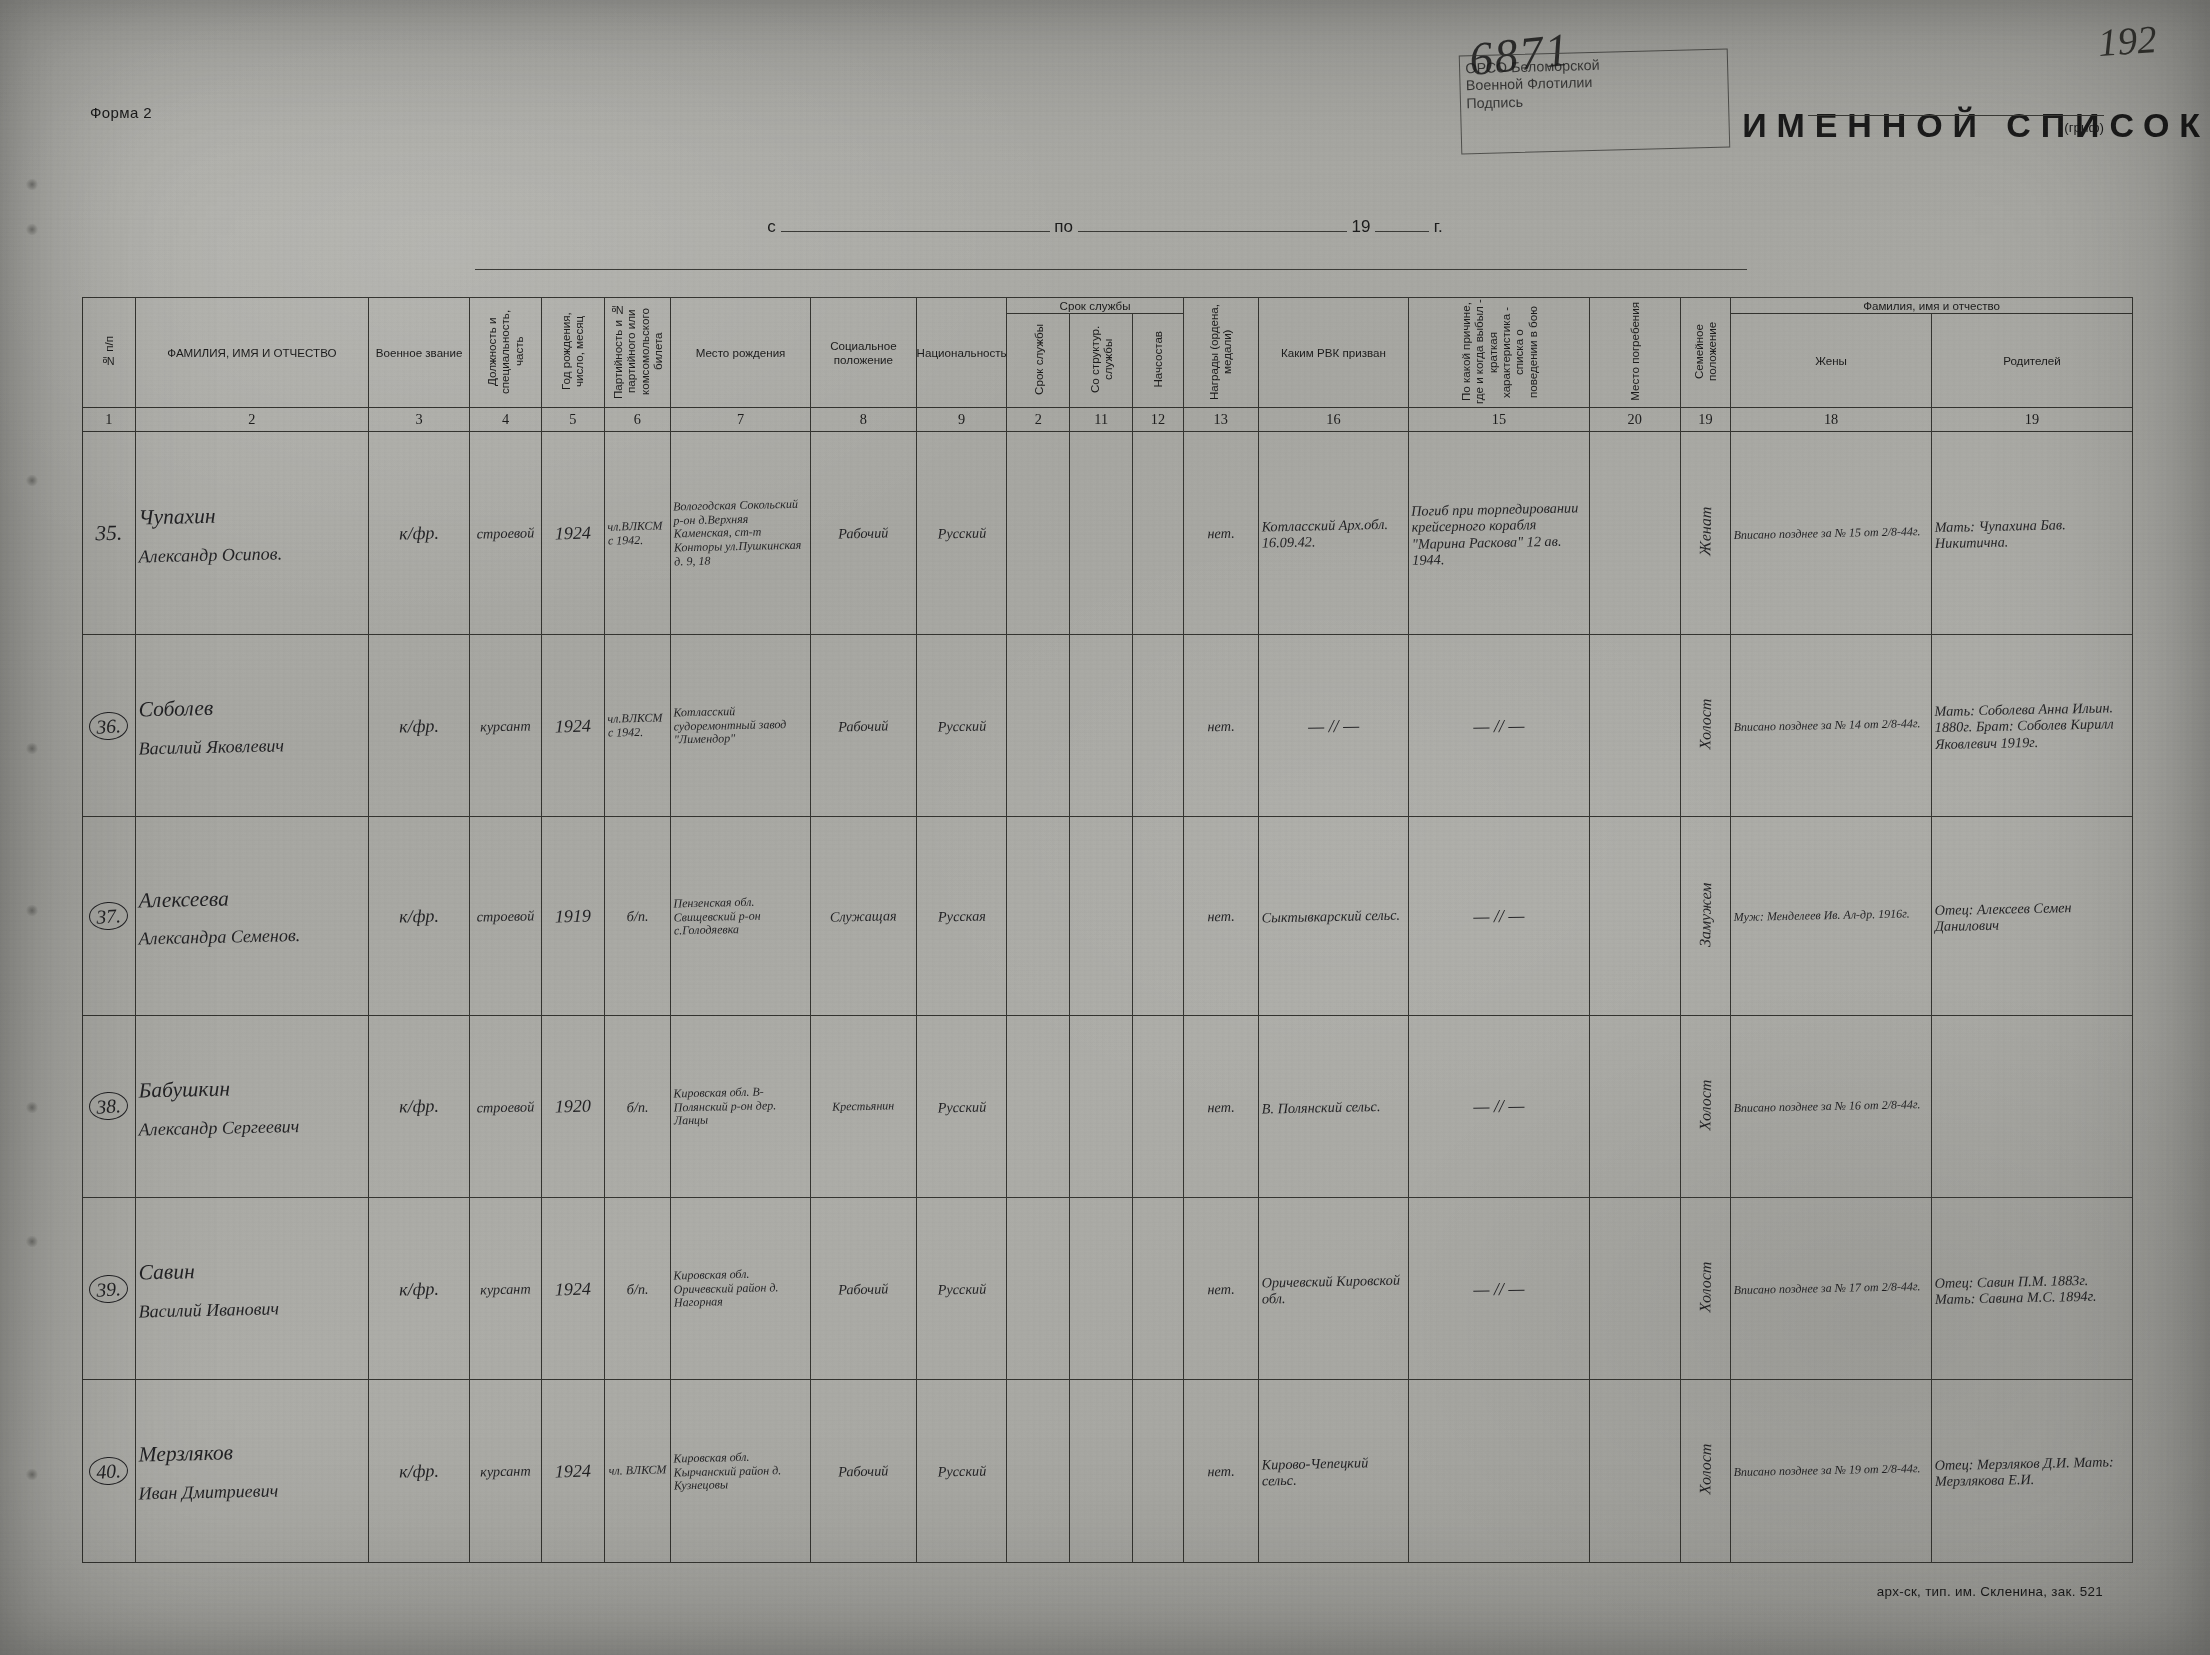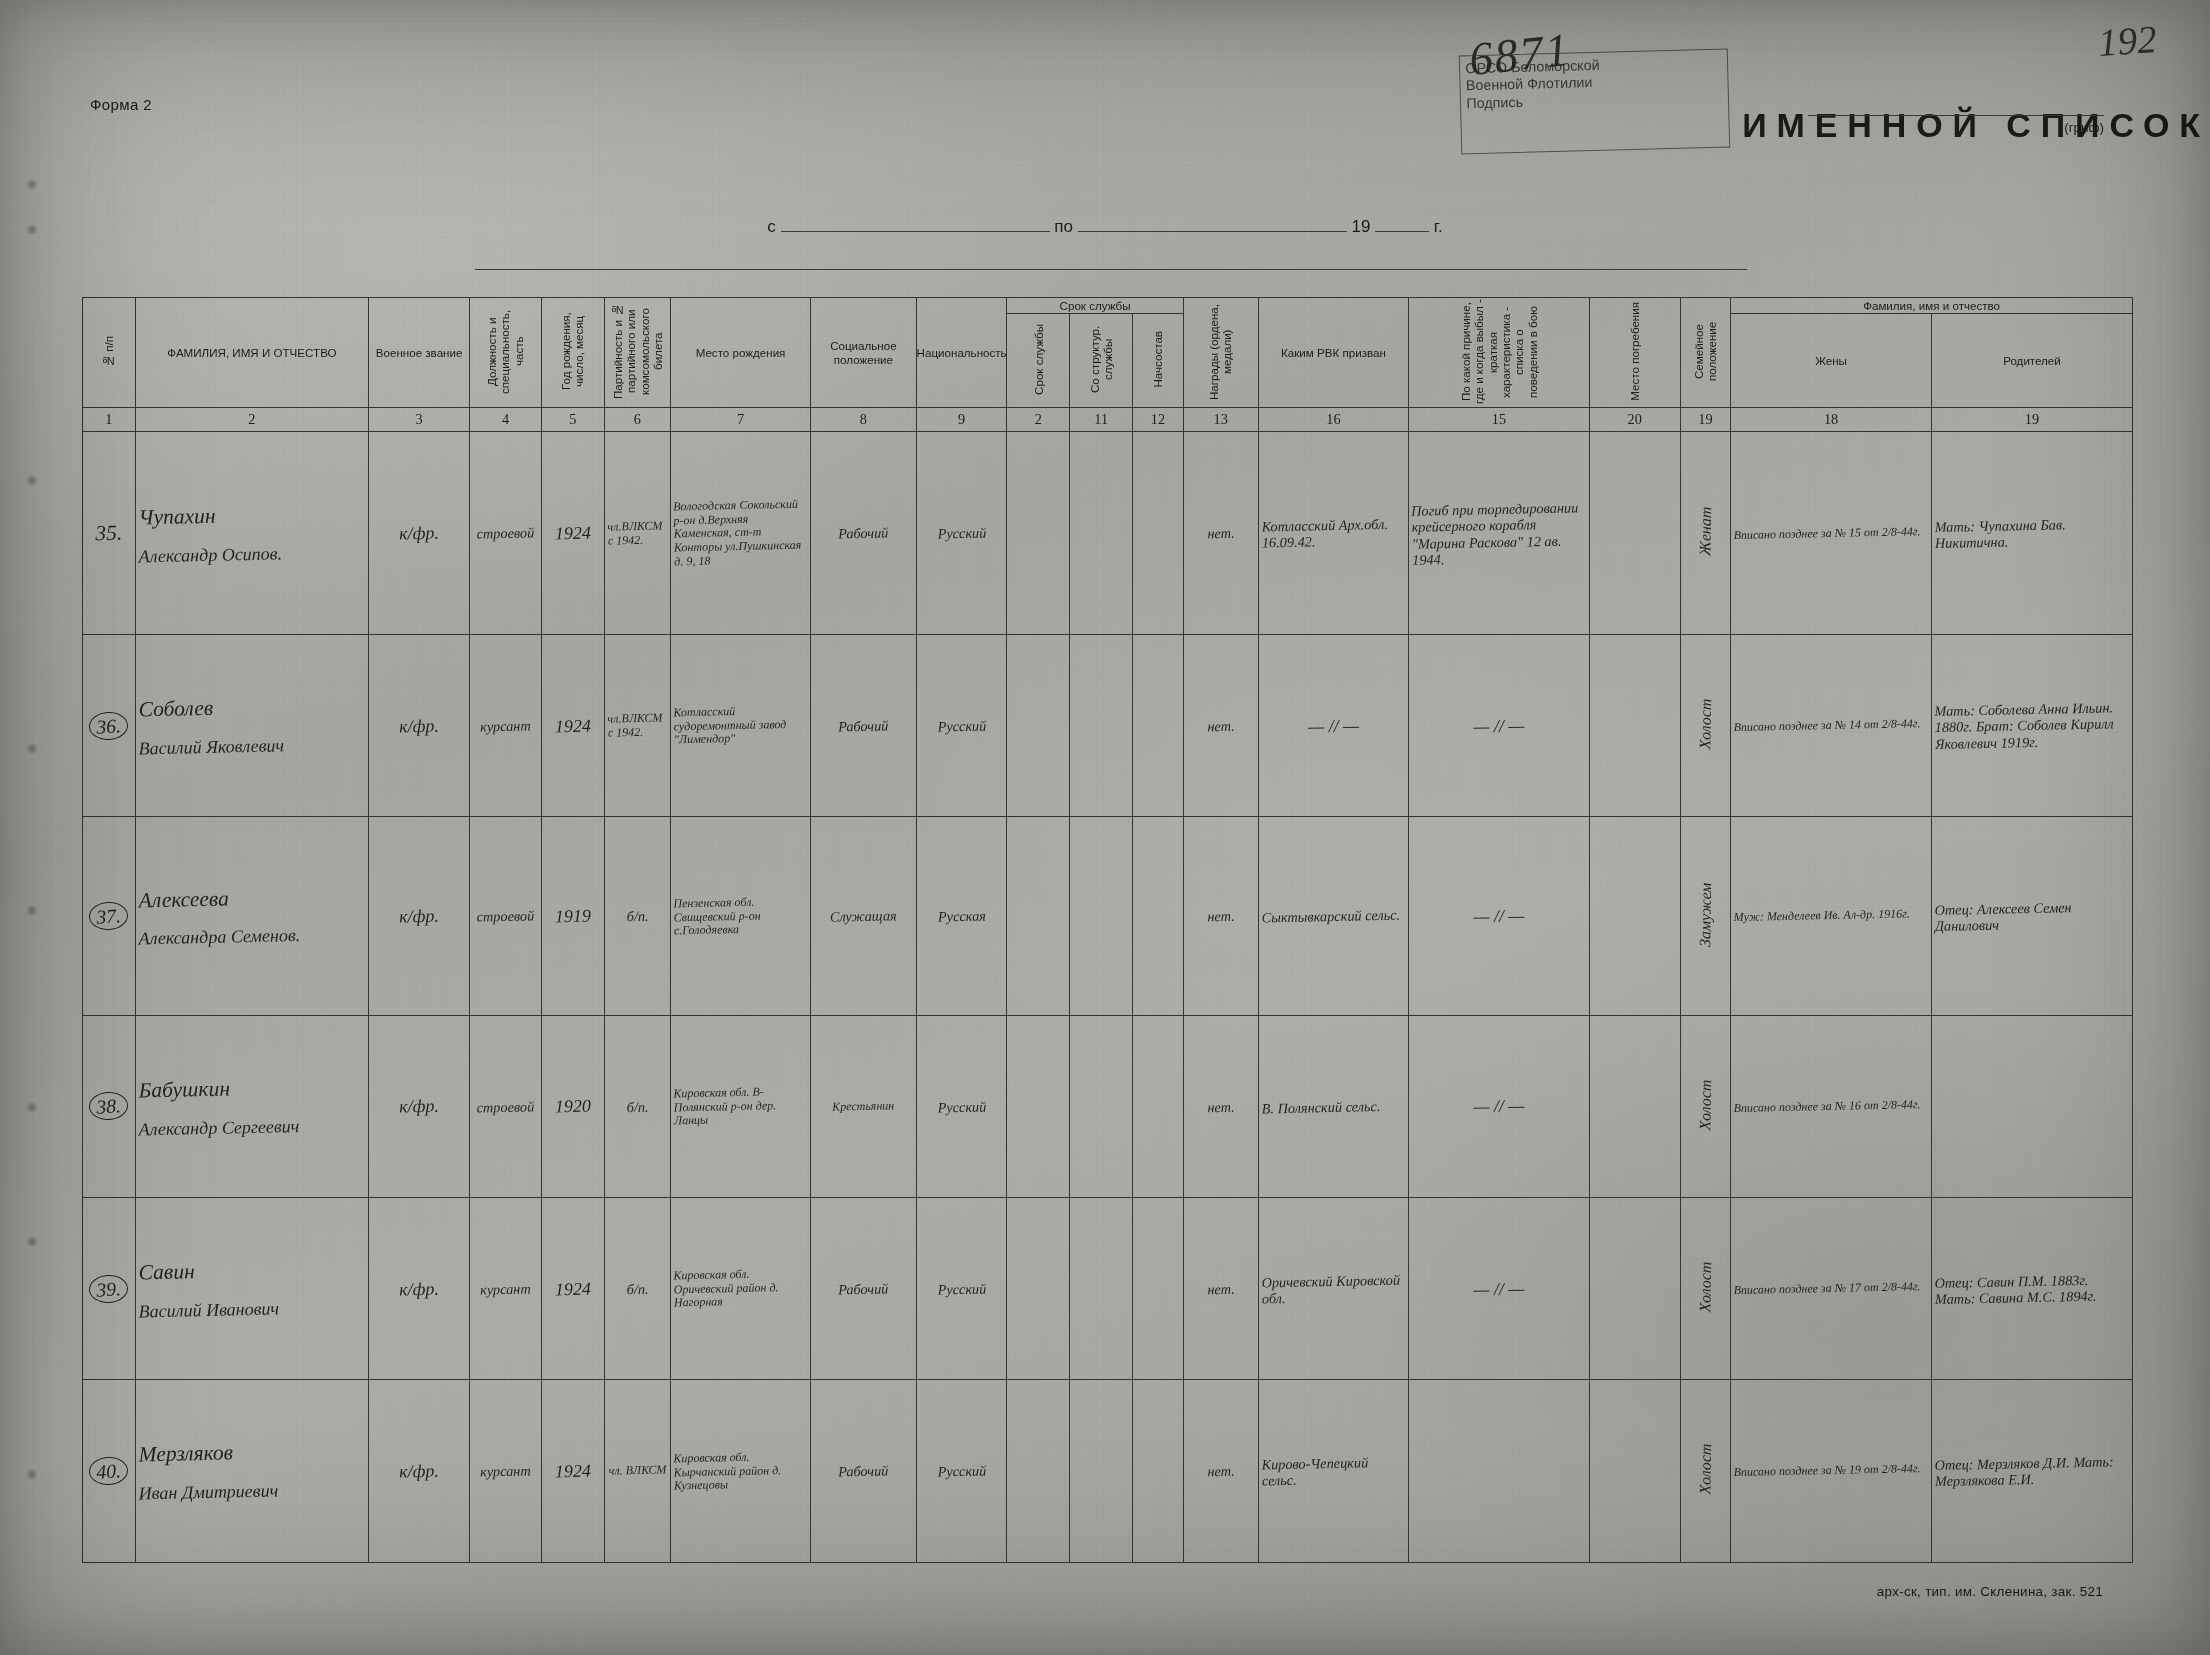--- a/index.html
+++ b/index.html
@@ -30,21 +30,21 @@
   }
   .vignette{
     position:absolute;inset:0;
     box-shadow: inset 0 0 197px rgba(0,0,0,0.35), inset 0 0 54px rgba(0,0,0,0.18);
     pointer-events:none;
   }
   .sheet{position:absolute;inset:0;}
 
   
   .form-no{
-    position:absolute;left:90px;top:96px;
+    position:absolute;left:90px;top:104px;
     font-size:15px;letter-spacing:0.4px;font-family:"Liberation Sans",sans-serif;
   }
   .title{
     position:absolute;left:0;right:0;top:106px;text-align:right;
     font-size:34px;letter-spacing:9.9px;font-weight:700;
     font-family:"Liberation Sans",sans-serif;
   }
   .subtitle{
     position:absolute;left:0;right:0;top:168px;text-align:center;
     font-size:19.7px;letter-spacing:2.7px;

